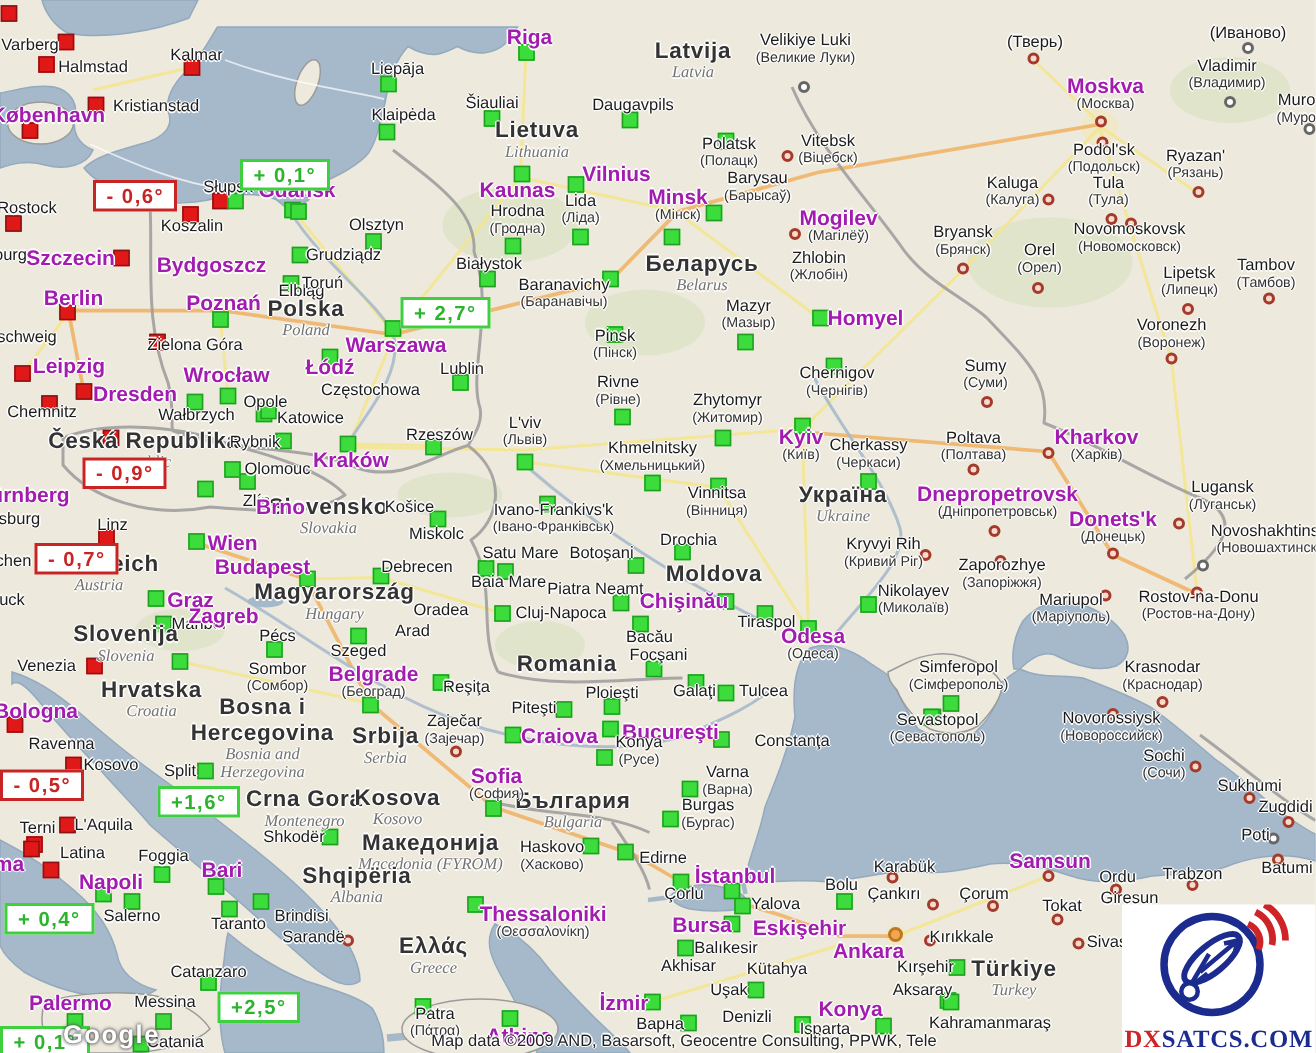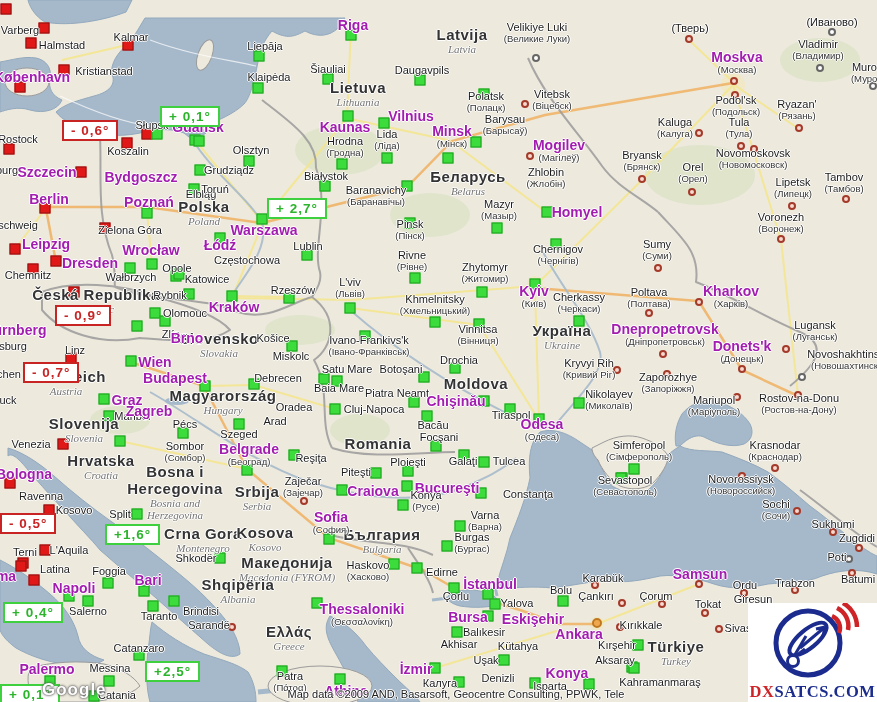--- a/index.html
+++ b/index.html
@@ -1076,21 +1076,21 @@
       </div>
       <div class="mk g" style="left: 504px; top: 660px;"></div>
       <div class="city big" style="left: 416px; top: 669px;">
         <div class="cn">İzmir</div>
       </div>
       <div class="mk g" style="left: 435px; top: 668px;"></div>
       <div class="city" style="left: 498px; top: 679px;">
         <div class="cn">Denizli</div>
       </div>
       <div class="city" style="left: 440px; top: 684px;">
-        <div class="cn">Калуга</div>
+        <div class="cn">Варна</div>
       </div>
       <div class="mk g" style="left: 459px; top: 682px;"></div>
       <div class="city" style="left: 442px; top: 573px;">
         <div class="cn">Edirne</div>
       </div>
       <div class="mk g" style="left: 417px; top: 568px;"></div>
       <div class="city" style="left: 561px; top: 591px;">
         <div class="cn">Bolu</div>
       </div>
       <div class="mk g" style="left: 157px; top: 134px;"></div>

